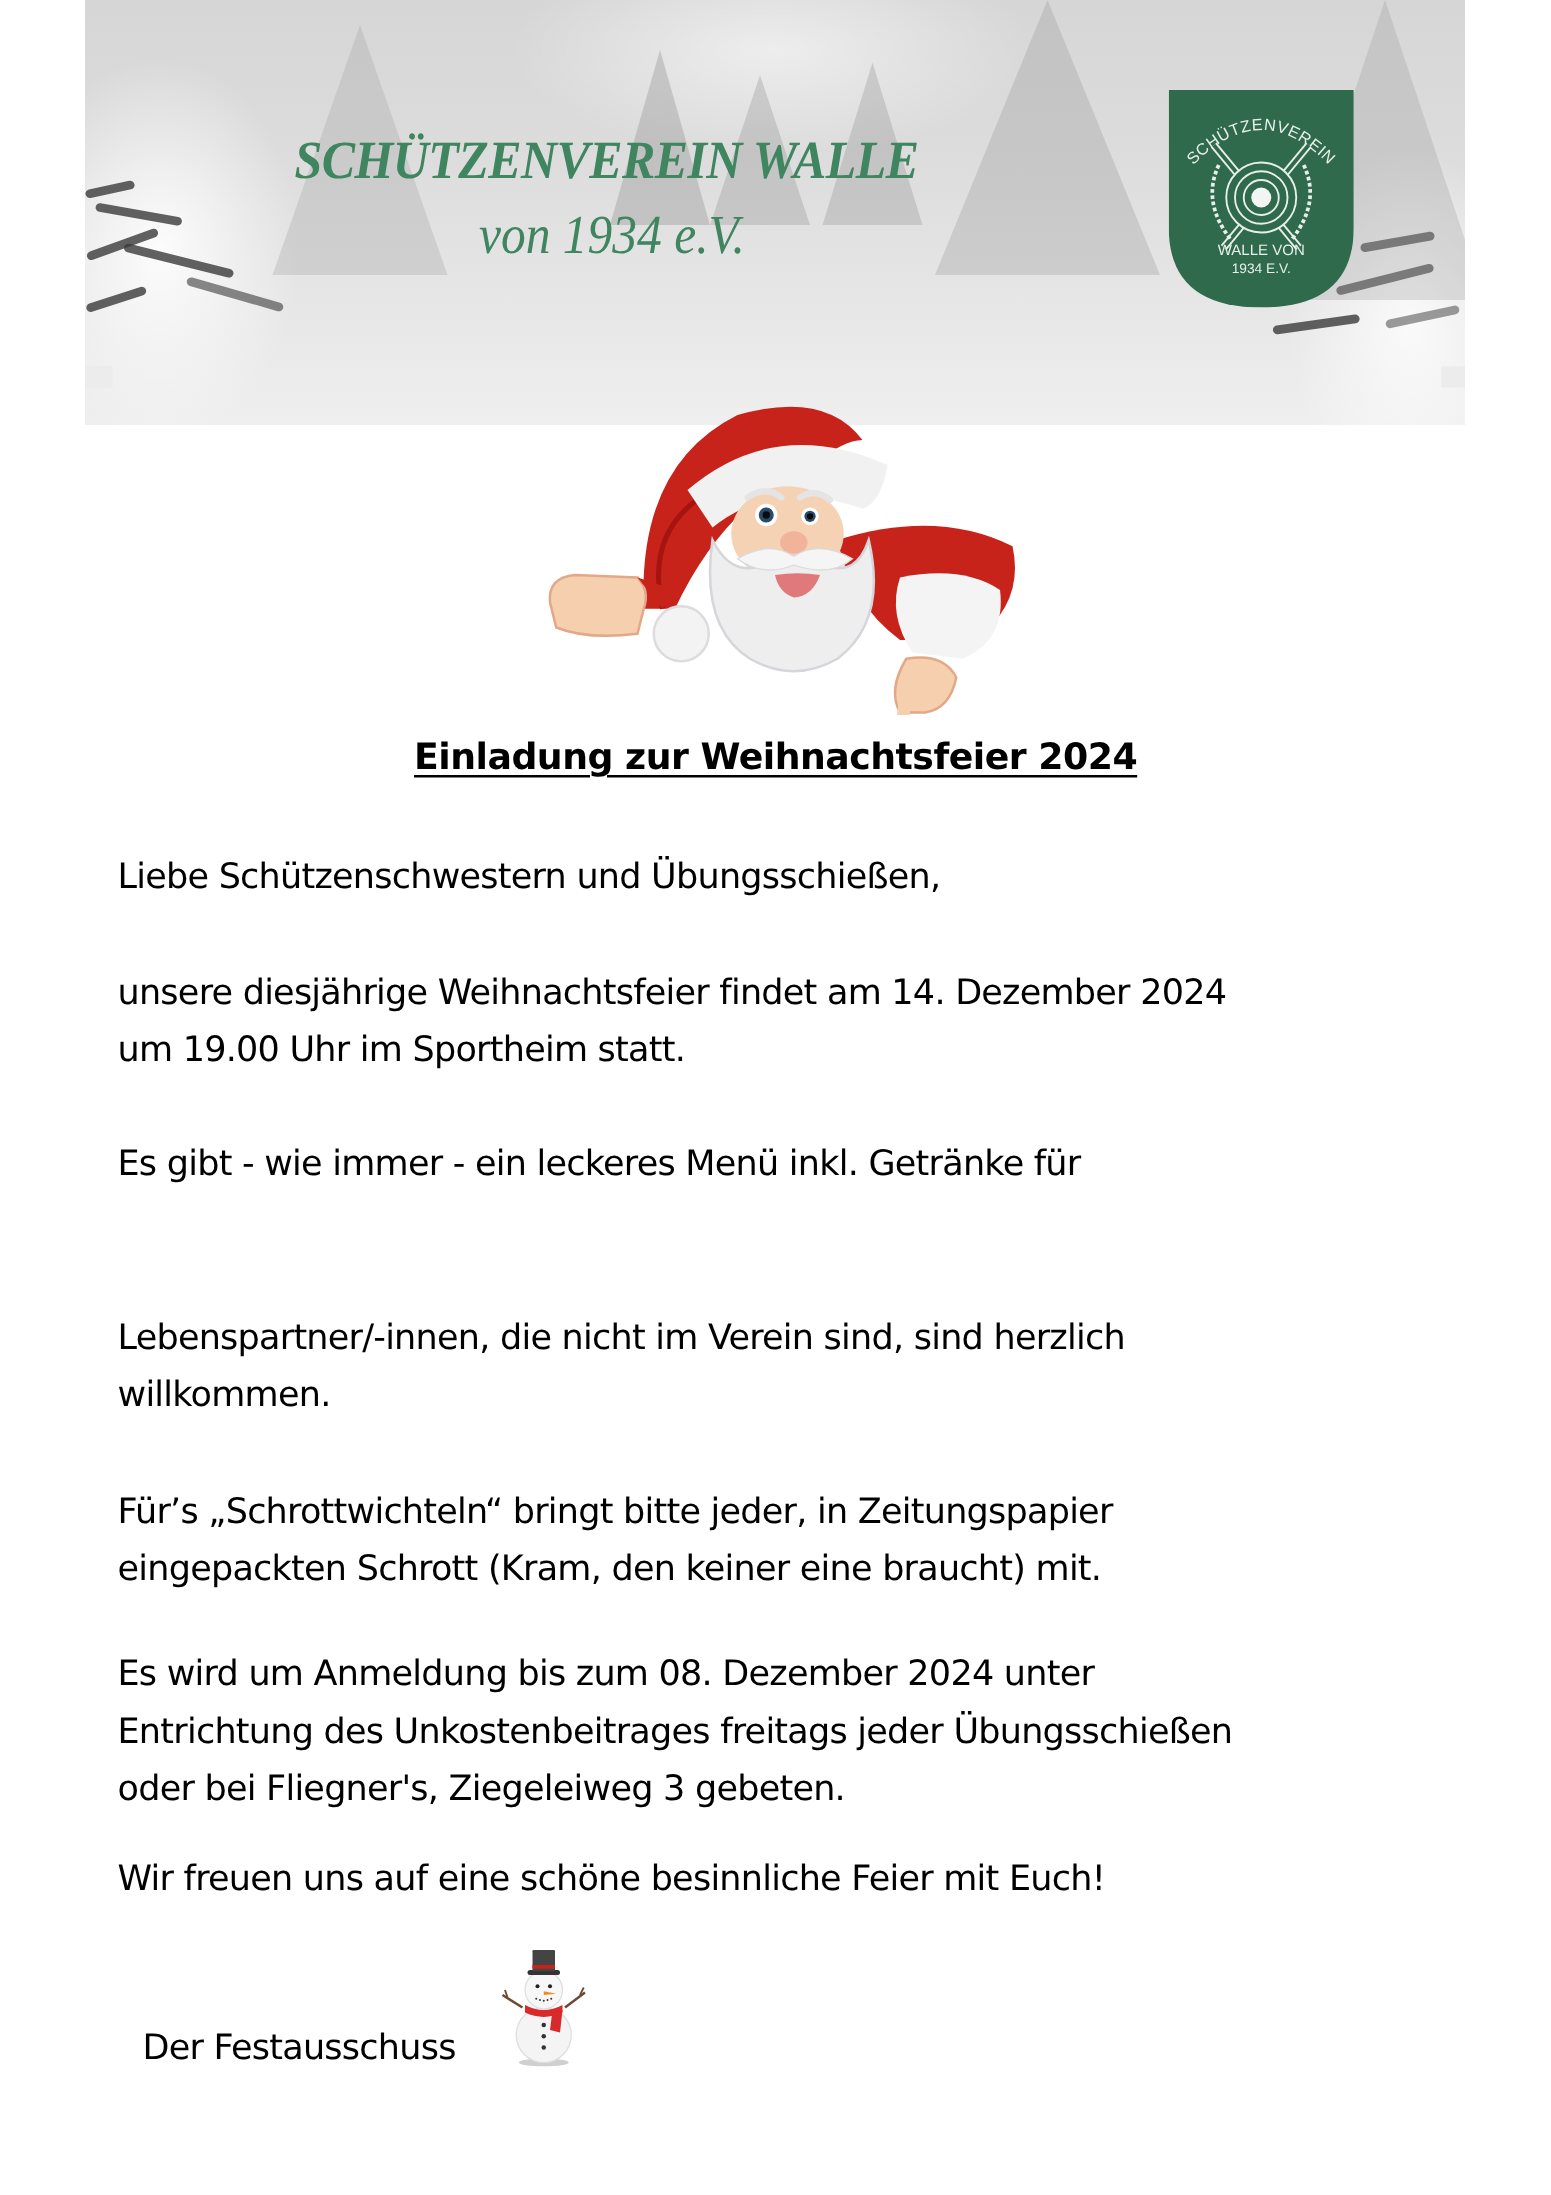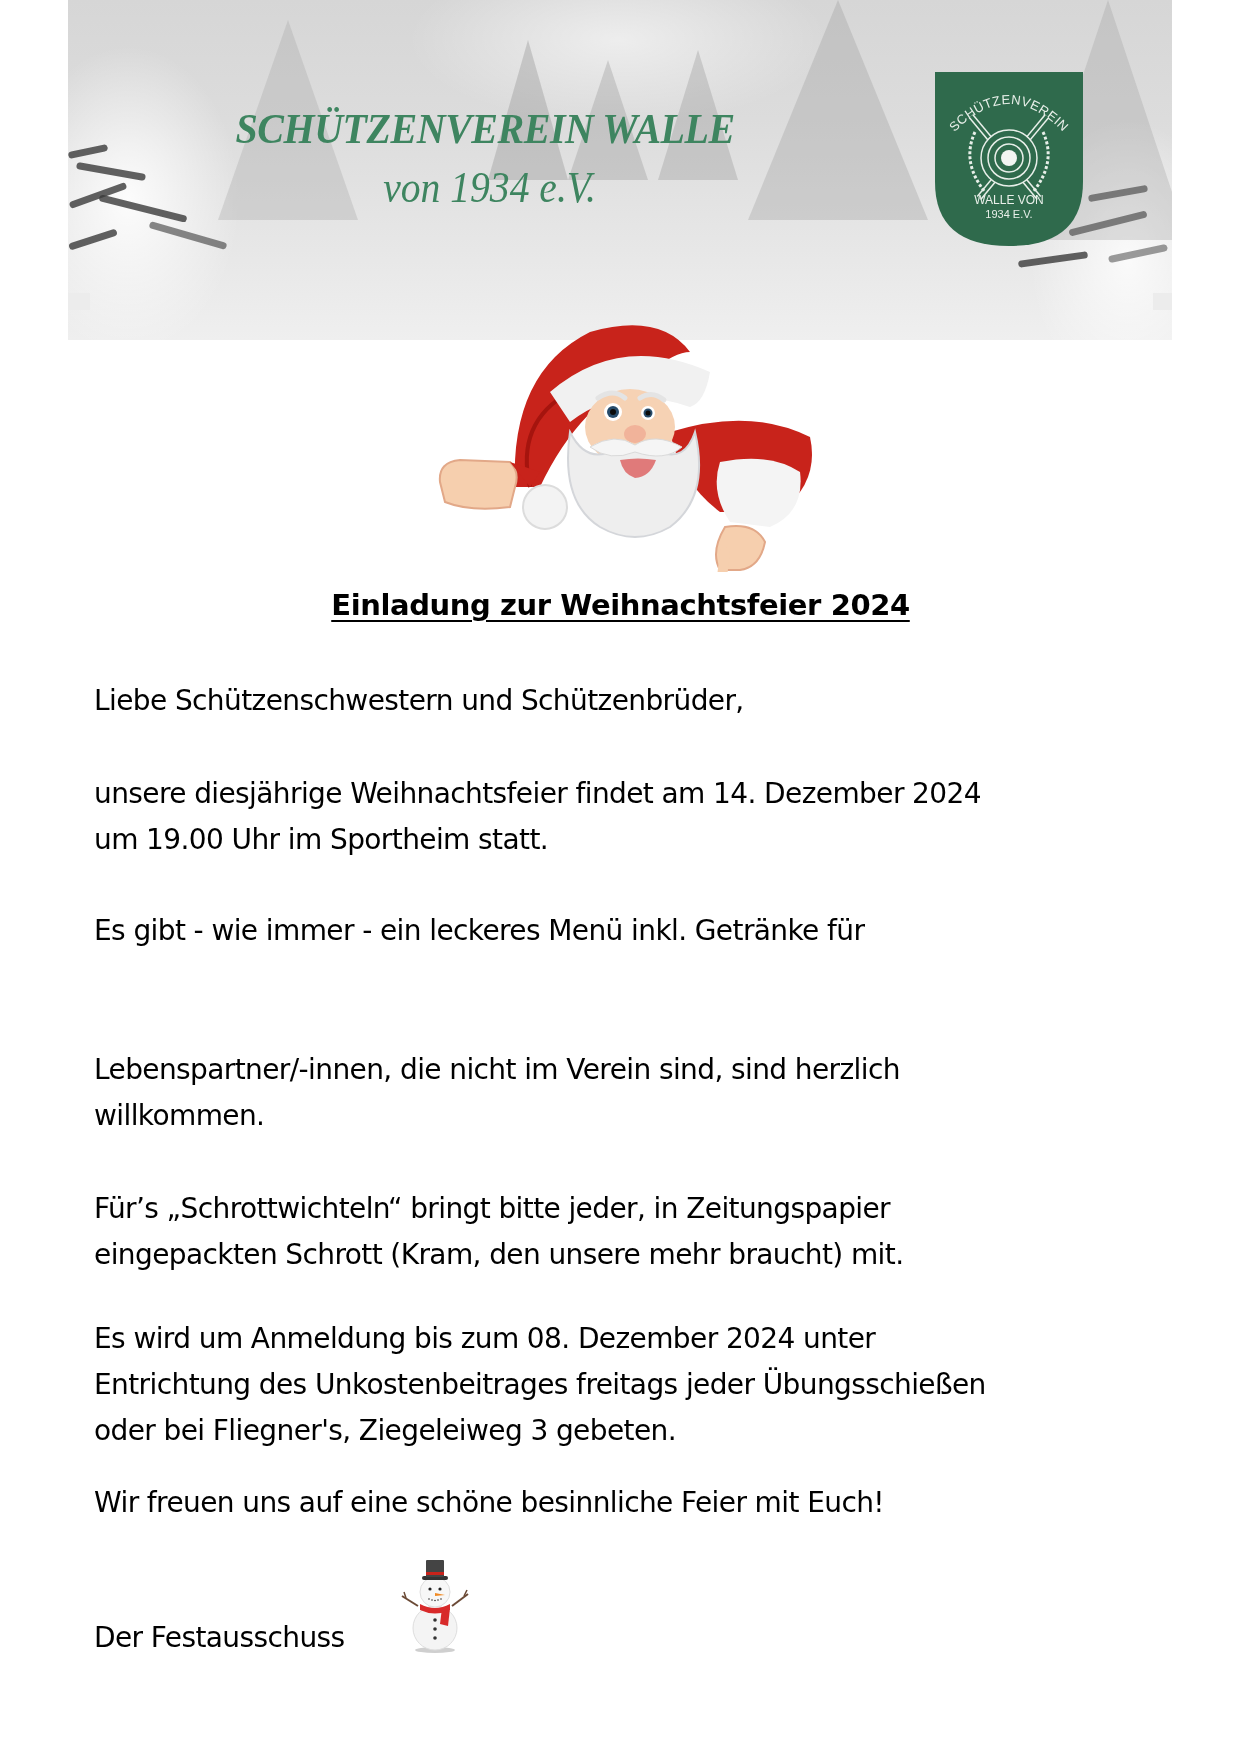--- a/index.html
+++ b/index.html
@@ -55,21 +55,21 @@
   .heading span { position: relative; left: 0; }
 
   .para { position: absolute; left: 94px; width: 1060px; line-height: 46px; margin: 0; }
   .p-greeting { top: 678px; }
   .p-1 { top: 771px; }
   .p-2 { top: 908px; }
   .p-3 { top: 1047px; }
   .p-4 { top: 1186px; }
   .p-5 { top: 1316px; }
   .p-6 { top: 1480px; }
-  .p-sign { top: 1615px; }
+  .p-sign { top: 1615px; margin-left: 20px; }
 
   .snowman { position: absolute; left: 398px; top: 1558px; width: 74px; height: 96px; }
 </style>
 </head>
 <body>
 
 <div class="banner">
 
   <div class="tree" style="left:150px; top:20px;">
       <div class="tree-shape" style="border-bottom-width:200px; border-left-width:70px; border-right-width:70px; border-bottom-color:rgba(170,170,170,0.35);"></div>
@@ -169,39 +169,39 @@
   <path d="M90 150 L120 160 L110 175 Z" fill="#c8231b"></path>
 
   <path d="M305 215 Q335 210 345 230 Q340 255 320 258 L300 258 Q290 240 305 215 Z" fill="#f6cfae" stroke="#e2a888" stroke-width="2"></path>
   <path d="M305 240 L302 265" stroke="#f6cfae" stroke-width="10" stroke-linecap="round"></path>
 </svg>
 
 <div class="heading">
   <span>Einladung zur Weihnachtsfeier 2024</span>
 </div>
 
-<p class="para doc-text p-greeting">Liebe Schützenschwestern und Schützenbrüder,</p>
+<p class="para doc-text p-greeting">Liebe Schützenschwestern und Übungsschießen,</p>
 
 <p class="para doc-text p-1">
   <span>unsere diesjährige Weihnachtsfeier findet am 14. Dezember 2024</span><br>
   <span>um 19.00 Uhr im Sportheim statt.</span>
 </p>
 
 <p class="para doc-text p-2">
   <span>Es gibt - wie immer - ein leckeres Menü inkl. Getränke für</span><br>
 </p>
 
 <p class="para doc-text p-3">
   <span>Lebenspartner/-innen, die nicht im Verein sind, sind herzlich</span><br>
   <span>willkommen.</span>
 </p>
 
 <p class="para doc-text p-4">
   <span>Für’s „Schrottwichteln“ bringt bitte jeder, in Zeitungspapier</span><br>
-  <span>eingepackten Schrott (Kram, den unsere mehr braucht) mit.</span>
+  <span>eingepackten Schrott (Kram, den keiner eine braucht) mit.</span>
 </p>
 
 <p class="para doc-text p-5">
   <span>Es wird um Anmeldung bis zum 08. Dezember 2024 unter</span><br>
   <span>Entrichtung des Unkostenbeitrages freitags jeder Übungsschießen</span><br>
   <span>oder bei Fliegner's, Ziegeleiweg 3 gebeten.</span>
 </p>
 
 <p class="para doc-text p-6">
   <span>Wir freuen uns auf eine schöne besinnliche Feier mit Euch!</span>

